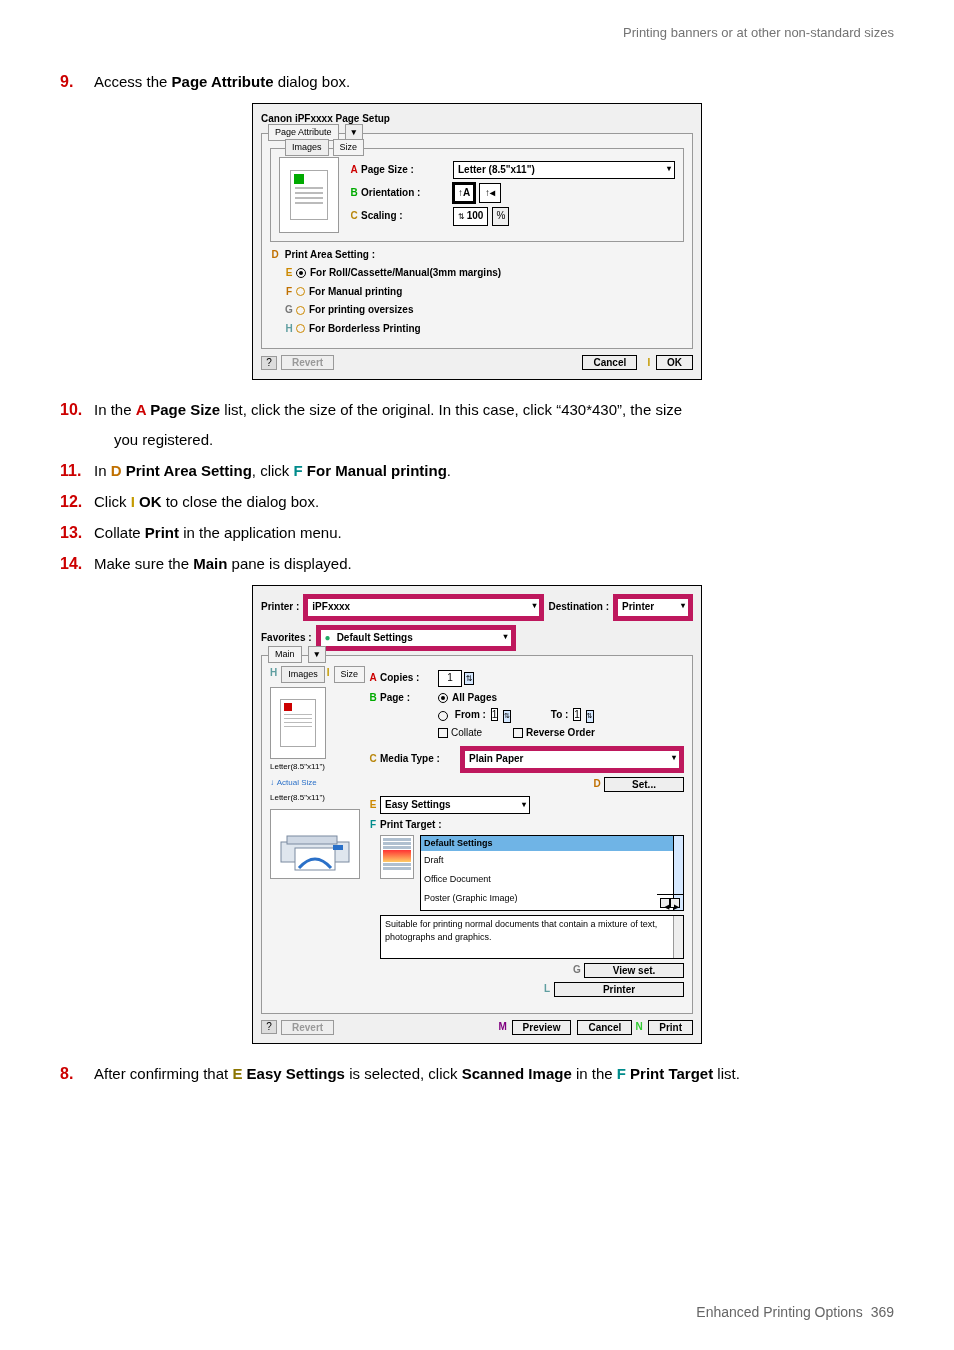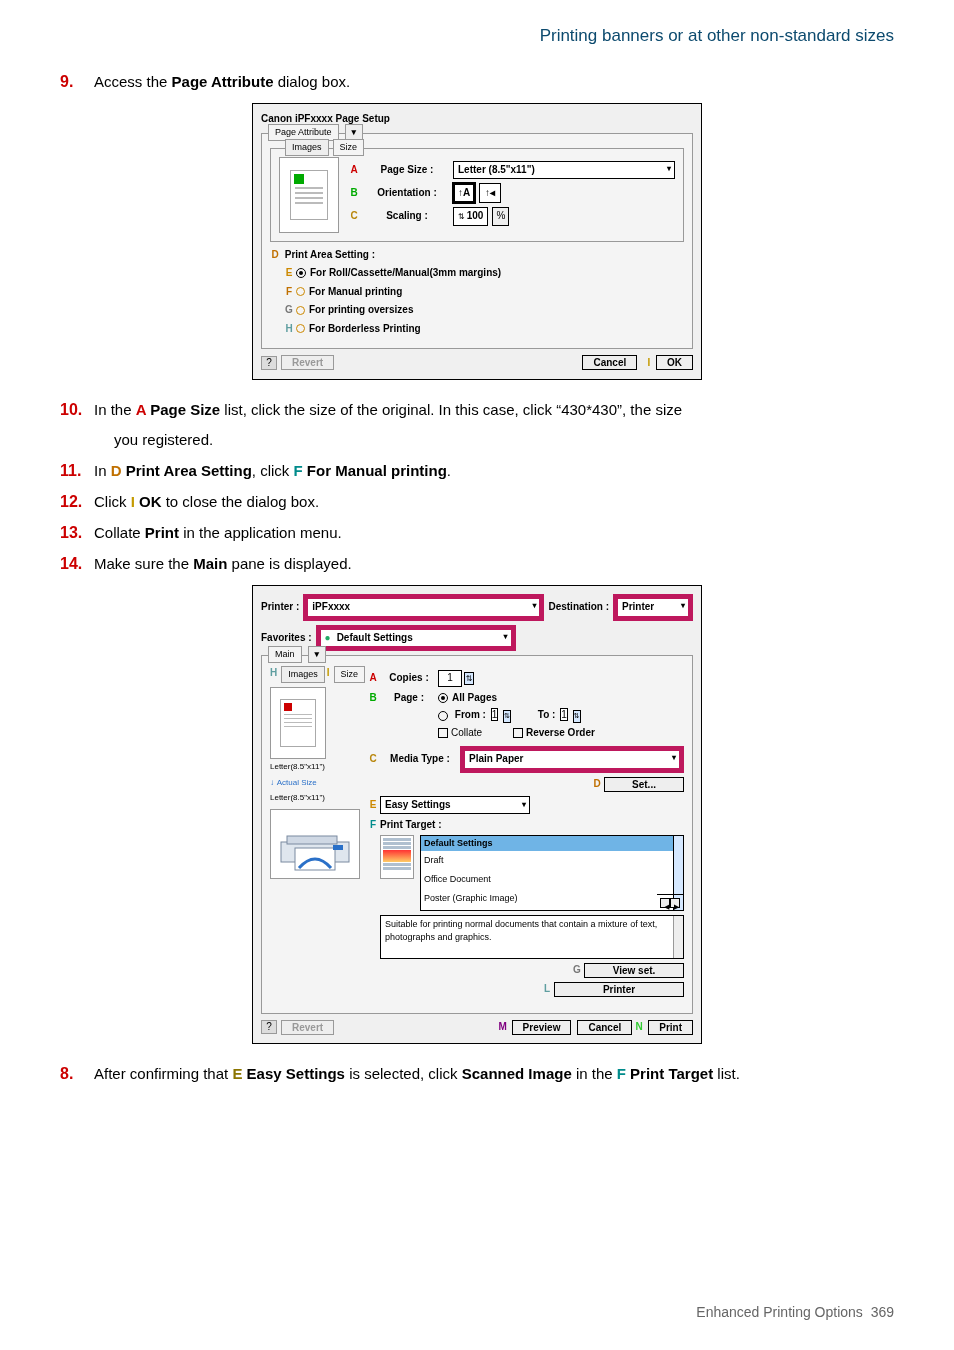--- a/index.html
+++ b/index.html
@@ -10,22 +10,22 @@
     background: #fff;
     color: #000;
     font-size: 15px;
     line-height: 1.45;
     position: relative;
   }
   .header-right {
     position: absolute;
     top: 24px;
     right: 60px;
-    color: #0c4a6e;
-    font-size: 17px;
+    color: #737373;
+    font-size: 13px;
   }
   .content {
     padding: 70px 60px 0 60px;
   }
   .step {
     display: flex;
     margin-bottom: 8px;
     align-items: baseline;
   }
   .step-num {
@@ -66,21 +66,21 @@
     border:1px solid #999; padding:1px 6px; font-size:9px; background:#eee;
   }
   .tab-sel { background:#f4f4f4; }
   .tab-dd { font-weight:bold; }
   .inner-tabs { position: relative; border:1px solid #999; padding:8px; margin-top:4px; min-height:84px;}
   .inner-tab-row { position:absolute; top:-10px; left:14px; display:flex; gap:4px;}
   .preview-box { width:60px; height:76px; border:1px solid #999; background:#fff; display:flex; align-items:center; justify-content:center;}
   .preview-box .inside { width:38px; height:50px; border:1px solid #aaa; position:relative;}
   .preview-box .inside .dot{ position:absolute; top:3px; left:3px; width:10px; height:10px; background:#0a0;}
   .row { display:flex; align-items:center; margin:4px 0;}
-  .lbl { font-weight:bold; width:92px;text-align:center; }
+  .lbl { font-weight:bold; width:92px; }
   .valbox { border:1px solid #000; background:#fff; padding:1px 18px 1px 4px; font-weight:bold; position:relative;}
   .valbox::after{ content:"▾"; position:absolute; right:3px; font-size:8px;}
   .orient-btn { border:1px solid #000; width:22px; height:20px; display:flex; align-items:center; justify-content:center; font-weight:bold; background:#fff;}
   .orient-sel { outline:1px solid #000; box-shadow:0 0 0 1px #000 inset;}
   .radio { width:10px; height:10px; border:1px solid #000; border-radius:50%; display:inline-block; margin-right:4px; vertical-align:middle; position:relative;}
   .radio.on::after{content:""; position:absolute; inset:2px; background:#000; border-radius:50%;}
   .radioE { width:9px; height:9px; border:1px solid #cc8800; border-radius:50%; display:inline-block; margin-right:4px;}
   .btn { border:1px solid #000; background:#eee; padding:1px 10px; font-weight:bold; font-size:10px;}
   .btn.disabled{ color:#999; border-color:#999;}
   .dlg-foot { display:flex; justify-content:space-between; margin-top:6px; align-items:center;}
@@ -320,21 +320,21 @@
           <div class="row" style="align-items:flex-start;">
             <span class="boxlet B">B</span>
             <b class="lbl" style="width:58px;">Page :</b>
             <div>
               <div><span class="radio on"></span><b>All Pages</b></div>
               <div style="margin-top:3px;">
                 <span class="radio"></span>
                 <b>From :</b>
                 <span class="num-box" style="margin:0 2px;">1</span>
                 <span style="border:1px solid #000; background:#d5e8ff; width:8px; display:inline-block; text-align:center; font-size:7px;">⇅</span>
-                <span style="margin-left:24px;"><b>To :</b></span>
+                <span style="margin-left:37px;"><b>To :</b></span>
                 <span class="num-box" style="margin:0 2px;">1</span>
                 <span style="border:1px solid #000; background:#d5e8ff; width:8px; display:inline-block; text-align:center; font-size:7px;">⇅</span>
               </div>
               <div style="margin-top:3px;">
                 <span class="chk"></span><span>Collate</span>
                 <span style="margin-left:28px;"><span class="chk"></span><b>Reverse Order</b></span>
               </div>
             </div>
           </div>
           <div class="row" style="margin-top:6px;">

